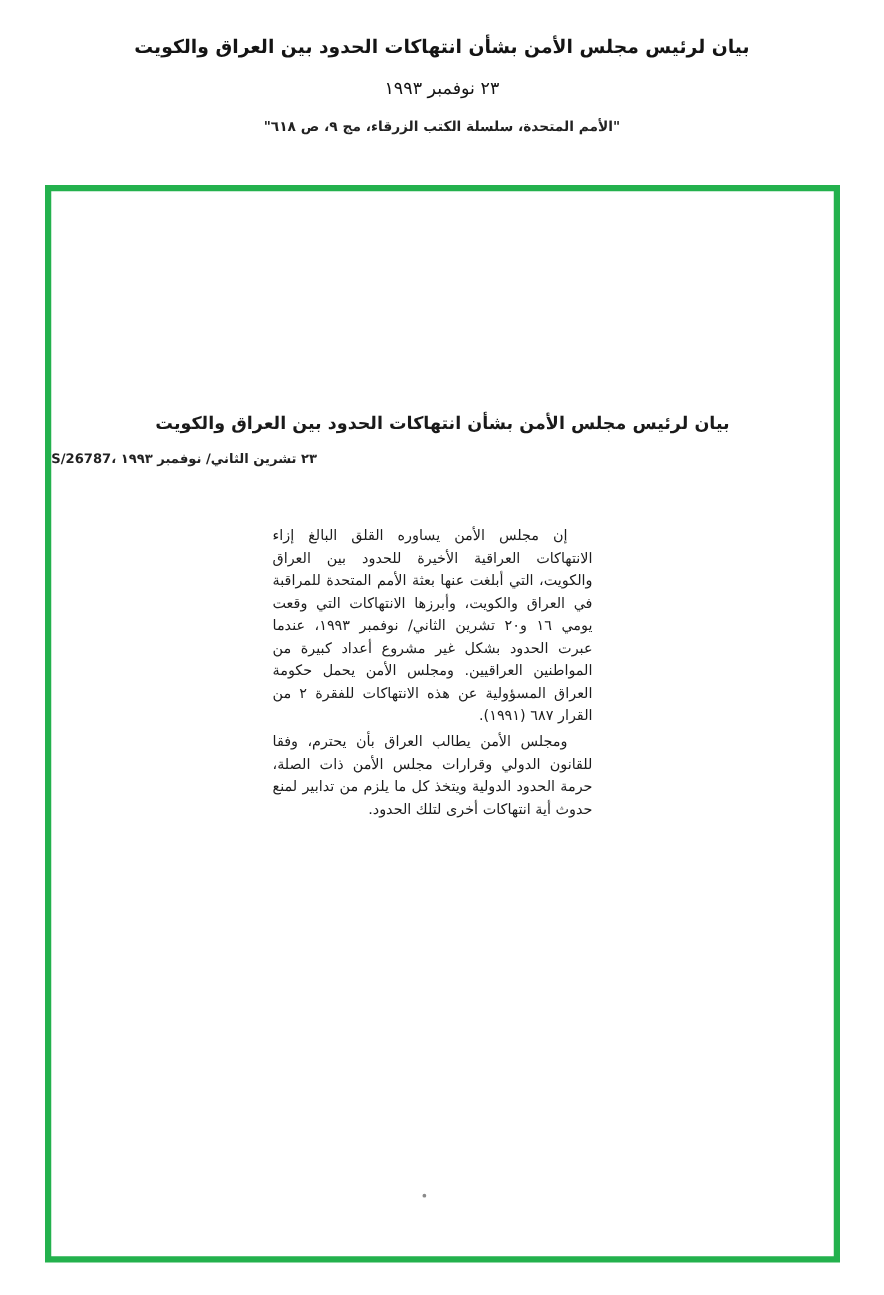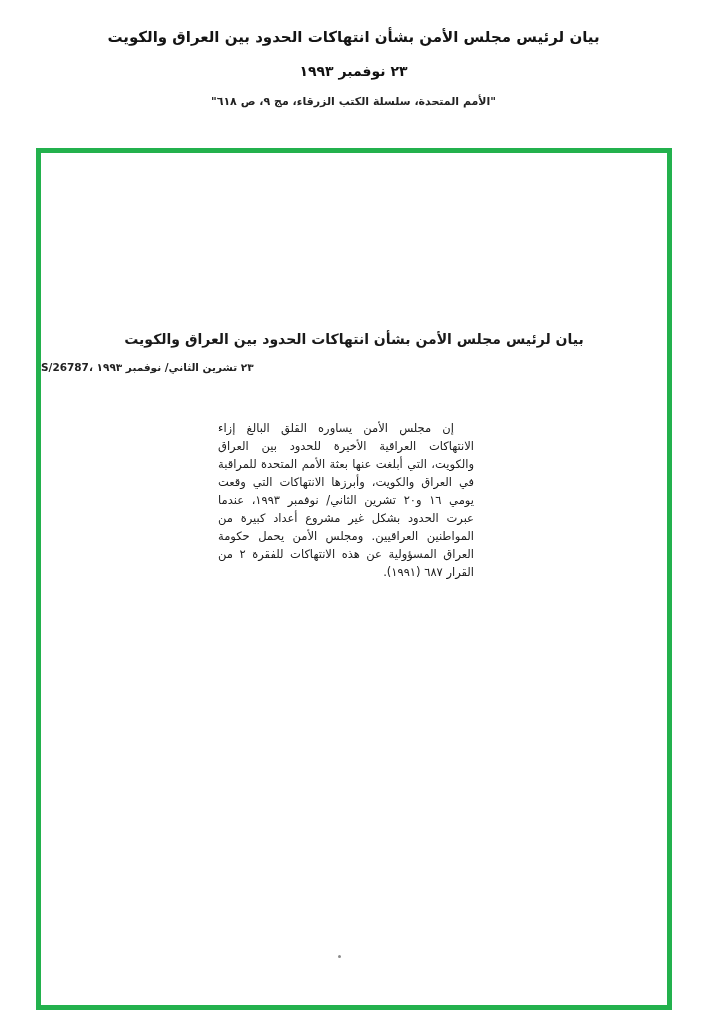--- a/index.html
+++ b/index.html
@@ -25,21 +25,21 @@
     direction: rtl;
   }
   .outer-header .title {
     font-size: 15px;
     font-weight: bold;
     color: #141414;
   }
   .outer-header .date {
     margin-top: 17px;
     font-size: 14px;
-    font-weight: bold;
+    font-weight: normal;
     letter-spacing: 2px;
   }
   .outer-header .source {
     margin-top: 16px;
     font-size: 11px;
     font-weight: bold;
     color: #222222;
   }
 
   
@@ -106,18 +106,19 @@
   <div class="scan-frame" style="border-color: rgb(35, 177, 77);">
 
     <div class="doc-title">بيان لرئيس مجلس الأمن بشأن انتهاكات الحدود بين العراق والكويت</div>
 
     <div class="doc-ref">
       <span dir="ltr">S/26787، ٢٣ تشرين الثاني/ نوفمبر ١٩٩٣</span>
     </div>
 
     <div class="doc-body">
       <p>إن مجلس الأمن يساوره القلق البالغ إزاء الانتهاكات العراقية الأخيرة للحدود بين العراق والكويت، التي أبلغت عنها بعثة الأمم المتحدة للمراقبة في العراق والكويت، وأبرزها الانتهاكات التي وقعت يومي ١٦ و٢٠ تشرين الثاني/ نوفمبر ١٩٩٣، عندما عبرت الحدود بشكل غير مشروع أعداد كبيرة من المواطنين العراقيين. ومجلس الأمن يحمل حكومة العراق المسؤولية عن هذه الانتهاكات للفقرة ٢ من القرار ٦٨٧ (١٩٩١).</p>
+      <p>ومجلس الأمن يطالب العراق بأن يحترم، وفقا للقانون الدولي وقرارات مجلس الأمن ذات الصلة، حرمة الحدود الدولية ويتخذ كل ما يلزم من تدابير لمنع حدوث أية انتهاكات أخرى لتلك الحدود.</p>
     </div>
 
     <div class="artifact"></div>
   </div>
 
 </div>
 
 </body></html>

